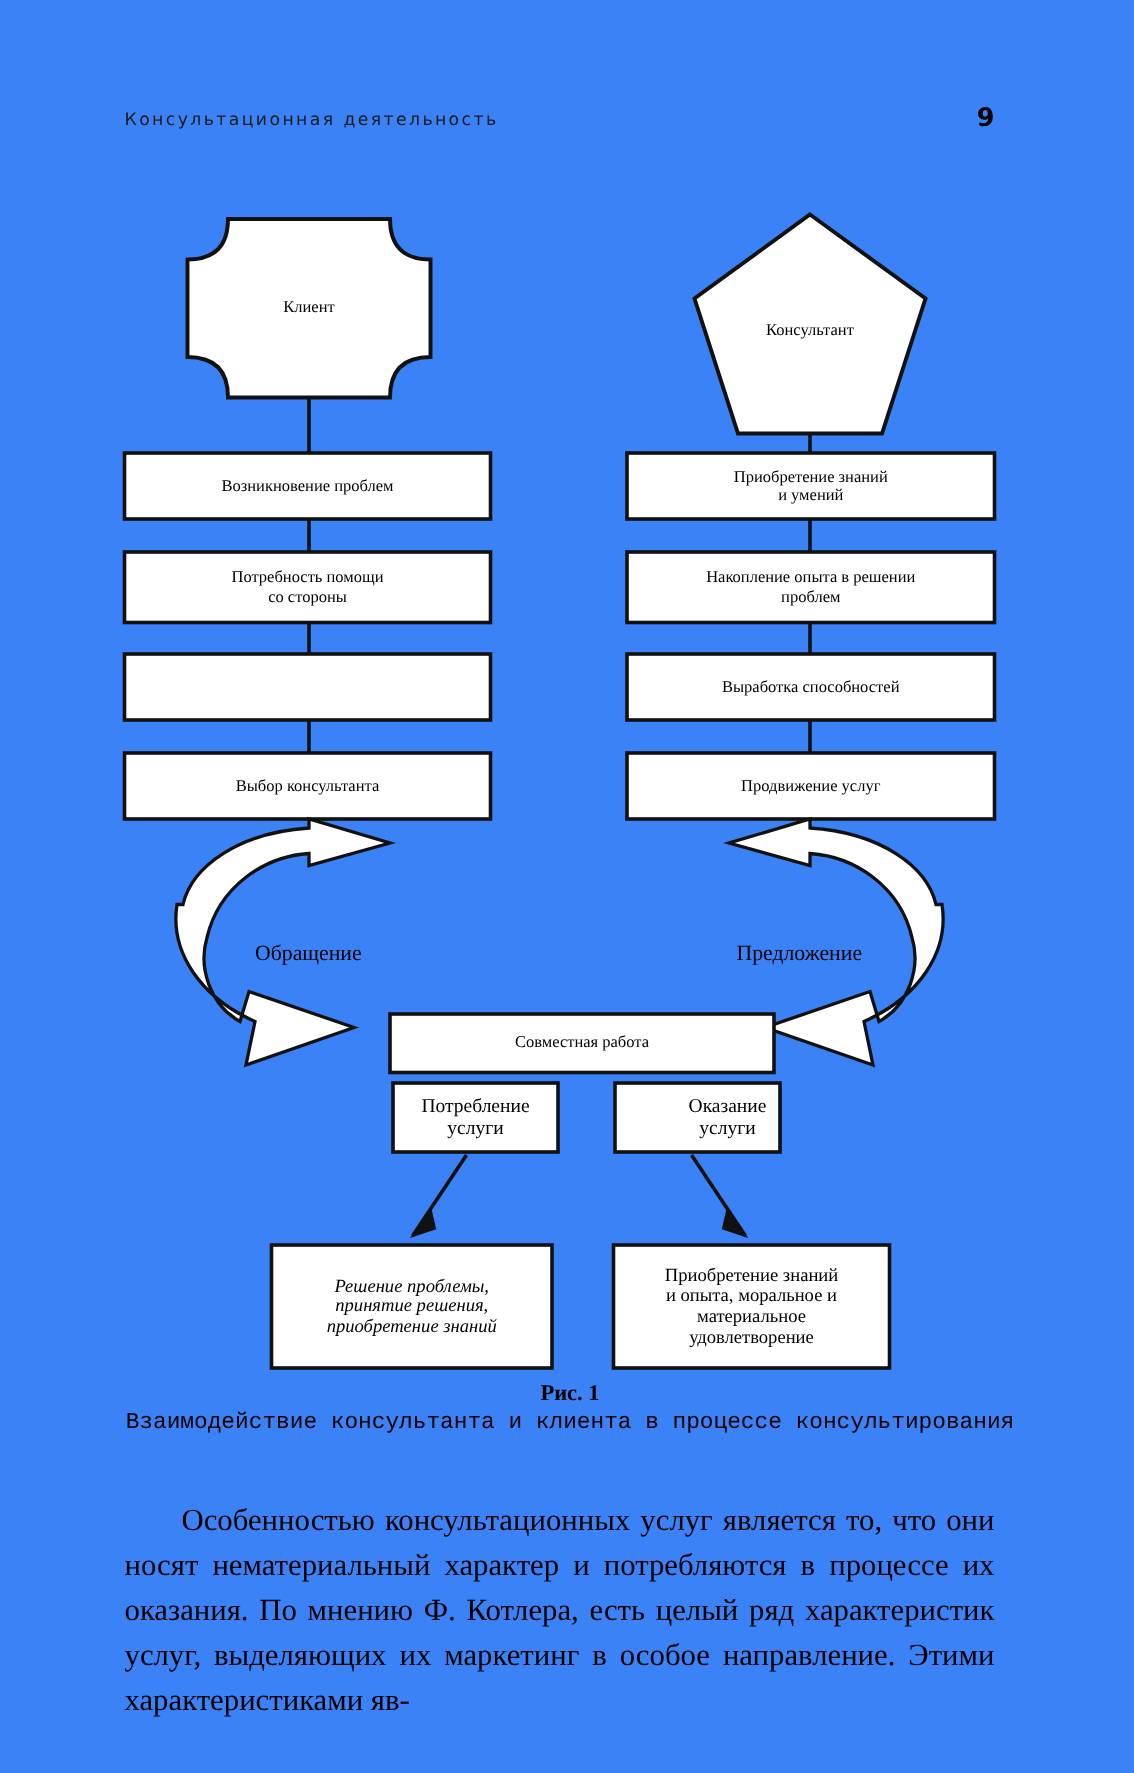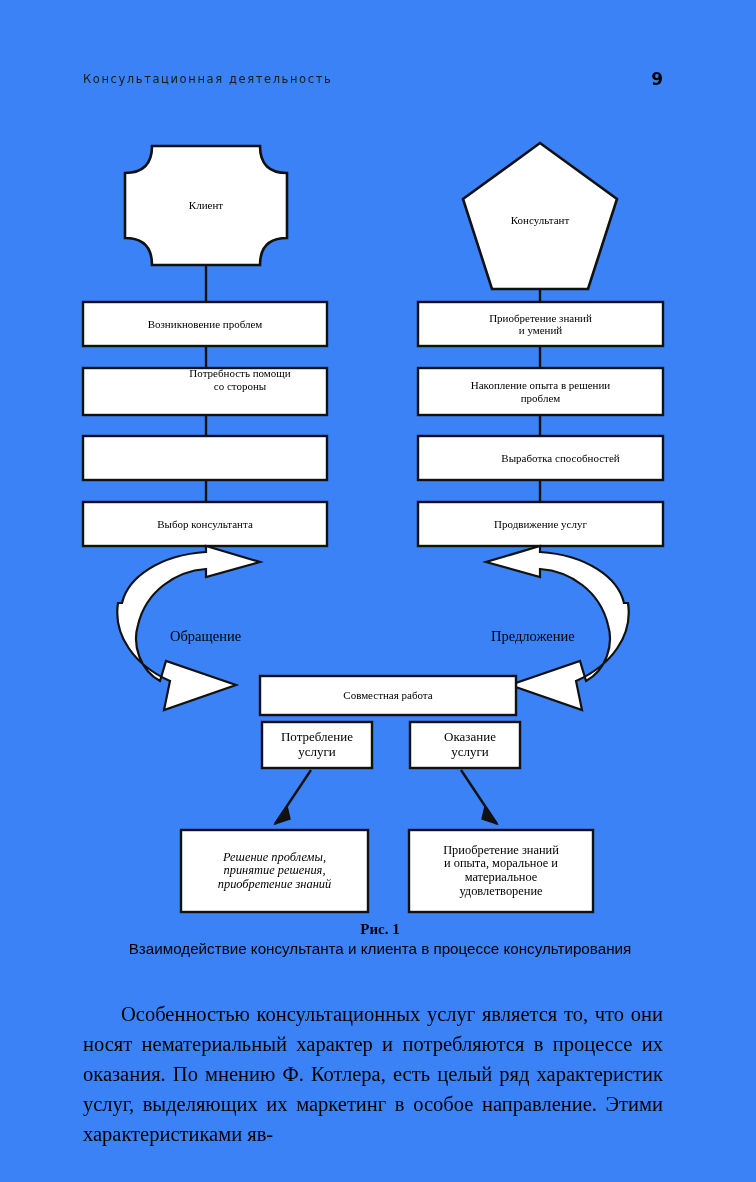--- a/index.html
+++ b/index.html
@@ -92,21 +92,21 @@
     width: 640px;
     text-align: center;
   }
   #caption-title {
     font-family: "Liberation Serif", serif;
     font-size: 15px;
     font-weight: bold;
     line-height: 1.25;
   }
   #caption-text {
-    font-family: Liberation Sans, sans-serif;
+    font-family: Liberation Mono, monospace;
     font-size: 15.2px;
     line-height: 1.3;
   }
 
   
   #body-text {
     position: absolute;
     left: 83px;
     top: 978px;
     width: 580px;
@@ -212,38 +212,38 @@
         <rect x="181" y="705" width="187" height="82" fill="#ffffff"></rect>
         <rect x="409" y="705" width="184" height="82" fill="#ffffff"></rect>
       </g>
     </svg>
 
     <div class="node-label" style="left:125px; top:21px; width:162px; height:119px;">Клиент</div>
 
     <div class="node-label" style="left:463px; top:40px; width:154px; height:110px;">Консультант</div>
 
     <div class="node-label" style="left:83px; top:177px; width:244px; height:44px;">Возникновение проблем</div>
-    <div class="node-label" style="left:83px; top:231px; width:244px; height:47px;margin-left:35px;">Потребность помощи
+    <div class="node-label" style="left:83px; top:243px; width:244px; height:47px;">Потребность помощи
 со стороны</div>
     <div class="node-label" style="left:83px; top:377px; width:244px; height:44px;">Выбор консультанта</div>
 
     <div class="node-label" style="left:418px; top:177px; width:245px; height:44px;">Приобретение знаний
 и умений</div>
     <div class="node-label" style="left:418px; top:243px; width:245px; height:47px;border-radius:21px;">Накопление опыта в решении
 проблем</div>
-    <div class="node-label" style="left:418px; top:311px; width:245px; height:44px;padding-left:20px;">Выработка способностей</div>
+    <div class="node-label" style="left:418px; top:311px; width:245px; height:44px;">Выработка способностей</div>
     <div class="node-label" style="left:418px; top:377px; width:245px; height:44px;">Продвижение услуг</div>
 
     <div class="flow-label" style="left:170px; top:503px;font-family:Liberation Serif, serif;">Обращение</div>
     <div class="flow-label" style="left:491px; top:503px;">Предложение</div>
 
     <div class="node-label" style="left:260px; top:551px; width:256px; height:39px;">Совместная работа</div>
     <div class="node-label small-label" style="left:262px; top:597px; width:110px; height:46px;">Потребление
 услуги</div>
-    <div class="node-label small-label" style="left:415px; top:597px; width:110px; height:46px;">Оказание
+    <div class="node-label small-label" style="left:430px; top:597px; width:110px; height:46px;">Оказание
 услуги</div>
 
     <div class="node-label tiny-label" style="left:181px; top:705px; width:187px; height:82px;font-style:italic;">Решение проблемы,
 принятие решения,
 приобретение знаний</div>
     <div class="node-label tiny-label" style="left:409px; top:705px; width:184px; height:82px;">Приобретение знаний
 и опыта, моральное и
 материальное
 удовлетворение</div>
   </div>

